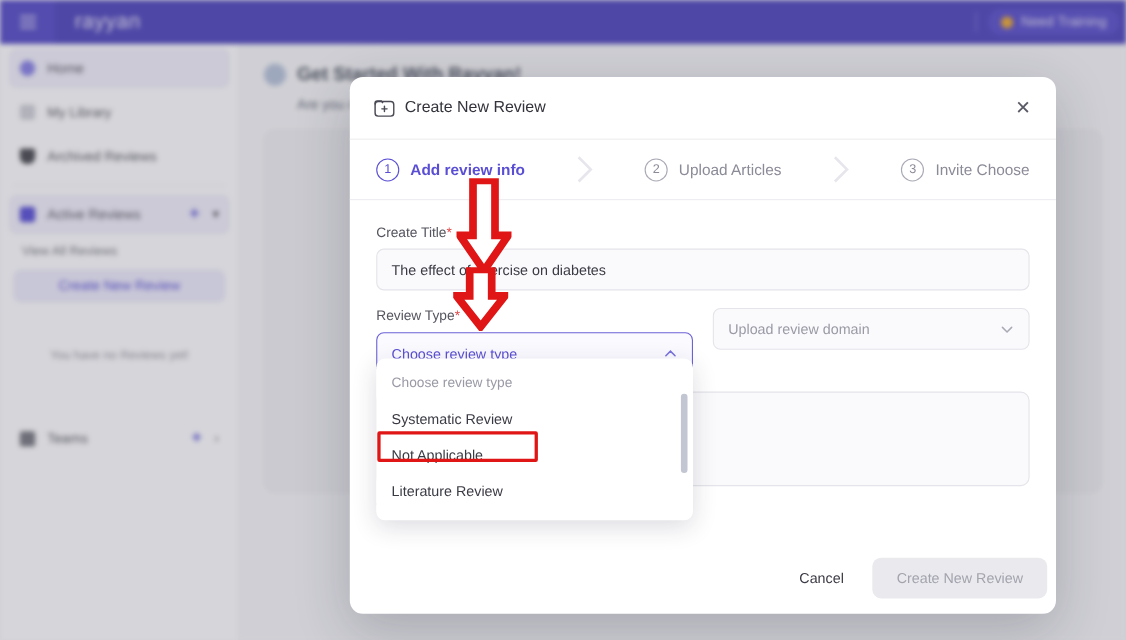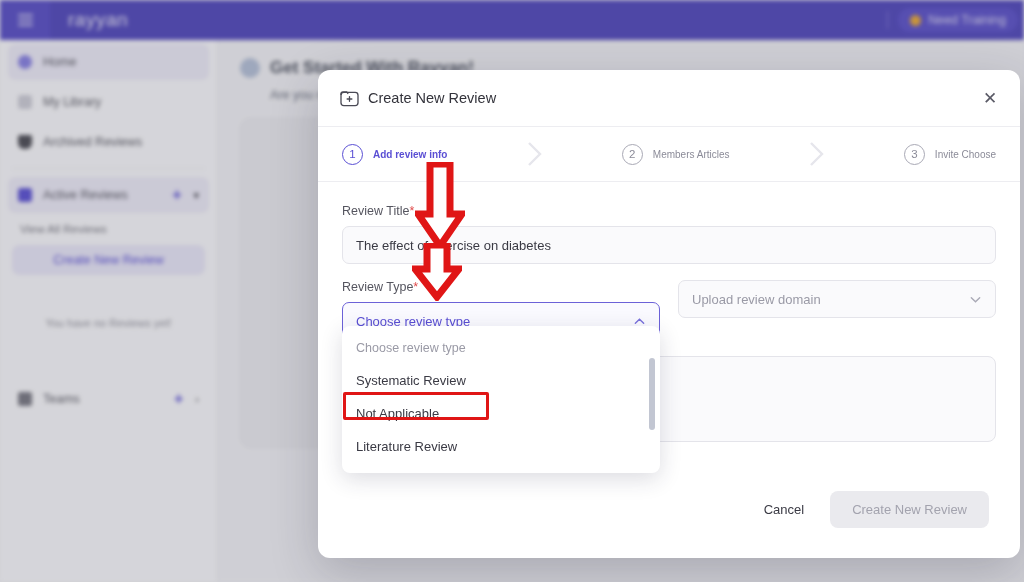--- a/index.html
+++ b/index.html
@@ -81,21 +81,21 @@
   .content-sub { font-size: 12.5px; color: #5a6070; margin: 10px 0 0 30px; }
   .content-card {
     margin-top: 16px; height: 330px; border-radius: 10px;
     background: #ebebef; border: 1px solid #e2e2e8;
   }
 
   .scrim { position: absolute; inset: 0; background: rgba(120,120,130,.28); }
 
   
   .modal {
-    position: absolute; left: 318px; top: 70px; width: 702px; height: 488px;
+    position: absolute; left: 318px; top: 70px; width: 642px; height: 488px;
     background: #ffffff; border-radius: 12px;
     box-shadow: 0 14px 48px rgba(30,30,50,.22);
     overflow: visible;
   }
   .modal-head {
     height: 56px; display: flex; align-items: center; padding: 0 22px;
     position: relative;
   }
   .folder-plus-icon { width: 19px; height: 17px; flex: none; margin-right: 9px; }
   .modal-title { font-size: 14.5px; color: #33333b; }
@@ -109,21 +109,21 @@
     height: 56px; border-top: 1px solid #ededf1; border-bottom: 1px solid #ededf1;
     display: flex; align-items: center; padding: 0 24px;
   }
   .step { display: flex; align-items: center; gap: 10px; }
   .step-num {
     width: 21px; height: 21px; border-radius: 50%;
     border: 1px solid #a9a9b5; color: #8b8b98;
     font-size: 11.5px; display: flex; align-items: center; justify-content: center;
   }
   .step.active .step-num { border-color: #5a4fd4; color: #5a4fd4; }
-  .step-label { font-size: 10px; color: #8b8b98; }
+  .step-label { font-size: 14px; color: #8b8b98; }
   .step.active .step-label { color: #5a4fd4; font-weight: 700; }
   .step-sep {
     flex: 1; display: flex; align-items: center; justify-content: center;
   }
   .chev-sep { width: 16px; height: 26px; }
 
   .modal-body { padding: 22px 24px 0 24px; position: relative; }
   .field-label { font-size: 12.5px; color: #55555f; margin-bottom: 8px; }
   .req { color: #e04a4a; }
   .text-input {
@@ -159,23 +159,23 @@
   }
 
   .desc-wrap { margin-top: 16px; }
   .textarea-box {
     width: 100%; height: 86px; border-radius: 8px;
     border: 1px solid #e4e4ea; background: #fafafc;
   }
   .required-note { font-size: 12.5px; color: #7c7c88; margin-top: 13px; }
 
   .modal-foot {
-    position: absolute; left: 0; right: 0; bottom: 16px; height: 66px;
+    position: absolute; left: 0; right: 0; bottom: 0; height: 66px;
     display: flex; align-items: center; justify-content: flex-end; gap: 22px;
-    padding: 0 31px;
+    padding: 0 8px;
   }
   .btn-cancel { font-size: 13px; color: #3a3a44; padding: 8px 4px; }
   .btn-primary {
     background: #eaeaee; color: #a3a3ae; font-size: 13px;
     border-radius: 8px; padding: 11px 22px;
   }
 
   
   .anno { position: absolute; z-index: 90; pointer-events: none; }
   .arrow1 { left: 415px; top: 162px; }
@@ -277,37 +277,37 @@
         <span class="step-num">1</span>
         <span class="step-label">Add review info</span>
       </div>
       <div class="step-sep">
         <svg class="chev-sep" viewBox="0 0 16 26">
           <path d="M2 2 L13 13 L2 24" fill="none" stroke="#e6e6ec" stroke-width="2.4"></path>
         </svg>
       </div>
       <div class="step">
         <span class="step-num">2</span>
-        <span class="step-label">Members Articles</span>
+        <span class="step-label">Upload Articles</span>
       </div>
       <div class="step-sep">
         <svg class="chev-sep" viewBox="0 0 16 26">
           <path d="M2 2 L13 13 L2 24" fill="none" stroke="#e6e6ec" stroke-width="2.4"></path>
         </svg>
       </div>
       <div class="step">
         <span class="step-num">3</span>
         <span class="step-label">Invite Choose</span>
       </div>
     </div>
 
     <div class="modal-body">
 
       <div class="field-label">
-        <span>Review Title</span><span class="req">*</span>
+        <span>Create Title</span><span class="req">*</span>
       </div>
       <div class="text-input">
         <span>The effect of exercise on diabetes</span>
       </div>
 
       <div class="row2">
 
         <div class="col">
           <div class="field-label">
             <span>Review Type</span><span class="req">*</span>

